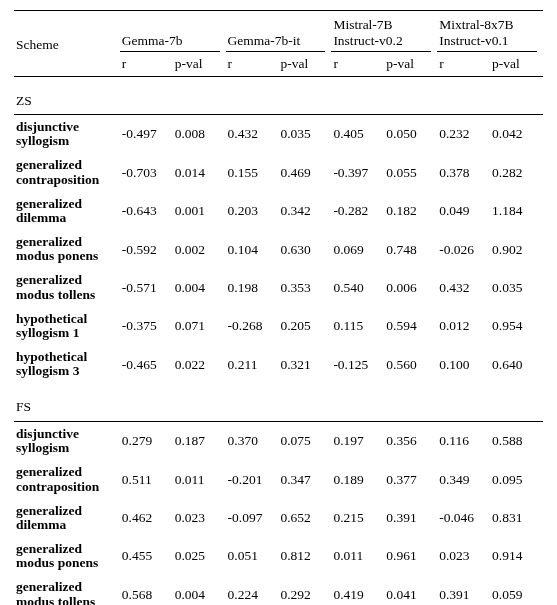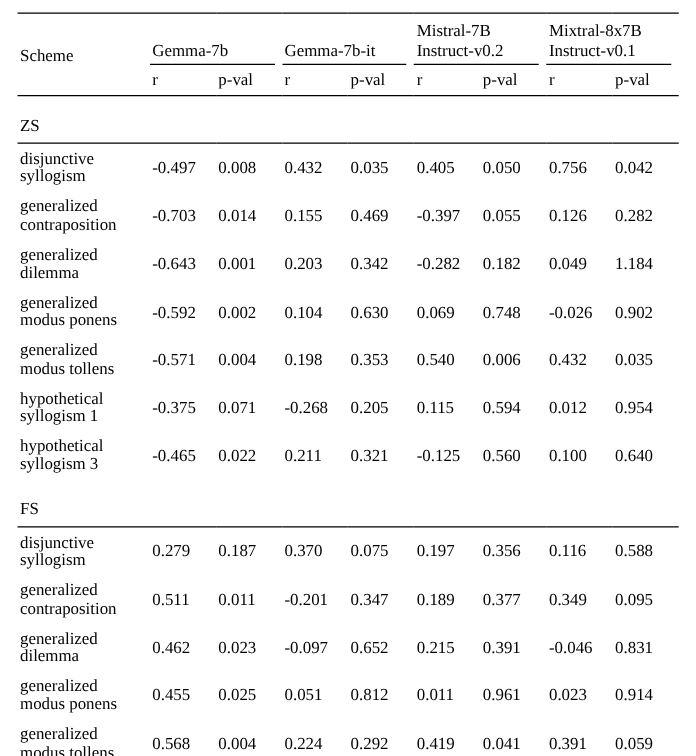--- a/index.html
+++ b/index.html
@@ -44,20 +44,21 @@
     padding-bottom: 4px;
   }
   .section-row td {
     padding-top: 16px;
     padding-bottom: 6px;
   }
   .bold { font-weight: normal; }
   .row-label {
     padding-right: 6px;
     line-height: 1.05;
+    font-weight: bold;
   }
   tbody tr td {
     padding-top: 5px;
     padding-bottom: 5px;
   }
   .partial-rule {
     position: relative;
   }
   .partial-rule::after {
     content: "";
@@ -108,32 +109,32 @@
           <td colspan="9" class="rule-thin">ZS</td>
         </tr>
         <tr>
           <td class="row-label">disjunctive syllogism</td>
           <td class="bold">-0.497</td>
           <td class="bold">0.008</td>
           <td class="bold">0.432</td>
           <td class="bold">0.035</td>
           <td class="bold">0.405</td>
           <td class="bold">0.050</td>
-          <td class="bold">0.756</td>
+          <td class="bold">0.232</td>
           <td class="bold">0.042</td>
         </tr>
         <tr>
           <td class="row-label">generalized contraposition</td>
           <td class="bold">-0.703</td>
           <td class="bold">0.014</td>
           <td>0.155</td>
           <td>0.469</td>
           <td>-0.397</td>
           <td>0.055</td>
-          <td>0.126</td>
+          <td>0.378</td>
           <td>0.282</td>
         </tr>
         <tr>
           <td class="row-label">generalized dilemma</td>
           <td class="bold">-0.643</td>
           <td class="bold">0.001</td>
           <td>0.203</td>
           <td>0.342</td>
           <td>-0.282</td>
           <td>0.182</td>

